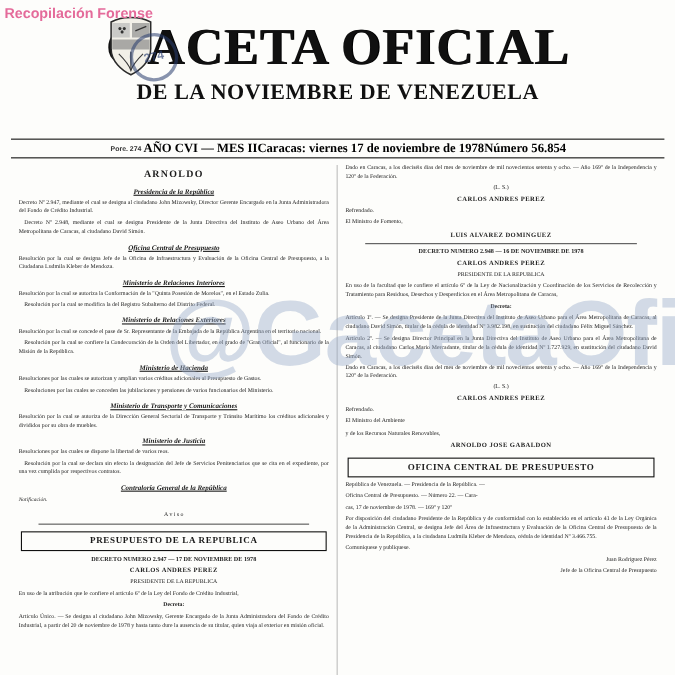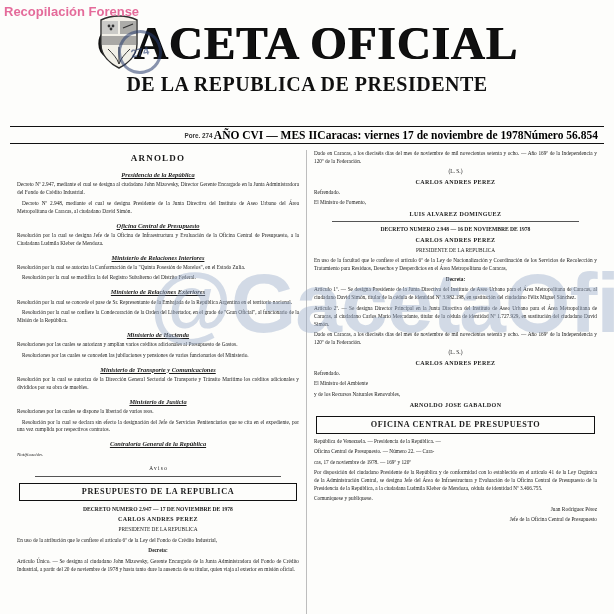--- a/index.html
+++ b/index.html
@@ -90,21 +90,21 @@
     width: 48px; height: 56px;
     z-index: 5;
   }
 
   #issue-bar {
     margin: 8px 10px 0 10px;
     border-top: 1.5px solid #111;
     border-bottom: 1.5px solid #111;
     padding: 2px 6px;
     display: flex;
-    justify-content: flex-end;
+    justify-content: center;
     align-items: center;
     font-size: 11.5px;
     font-weight: bold;
     font-family: "Liberation Serif", serif;
   }
   #issue-bar .seal {
     font-family: "Liberation Sans", sans-serif;
     font-size: 7px;
     font-weight: bold;
     color: #333;
@@ -194,21 +194,21 @@
       <path d="M7 22 L41 22 L41 31 L7 31 Z" fill="#6e6e6e" opacity=".55"></path>
       <path d="M24 33 L24 50" stroke="#333" stroke-width="1"></path>
       <path d="M13 35 C18 40 22 44 24 50 C26 44 30 40 35 35" fill="none" stroke="#3a3a3a" stroke-width="1"></path>
       <circle cx="14" cy="12" r="1.4" fill="#333"></circle>
       <circle cx="18" cy="12" r="1.4" fill="#333"></circle>
       <circle cx="16" cy="15" r="1.4" fill="#333"></circle>
       <path d="M28 14 L38 10" stroke="#333" stroke-width="1.2"></path>
     </svg>
 
     <div id="title-main">GACETA OFICIAL</div>
-    <div id="title-sub">DE LA REPUBLICA DE PRESIDENTE</div>
+    <div id="title-sub">DE LA NOVIEMBRE DE VENEZUELA</div>
   </div>
 
   <div id="issue-bar">
     <span class="seal">Pore. 274</span>
     <span>AÑO CVI — MES II</span>
     <span>Caracas: viernes 17 de noviembre de 1978</span>
     <span>Número 56.854</span>
   </div>
 
   <div id="columns">

